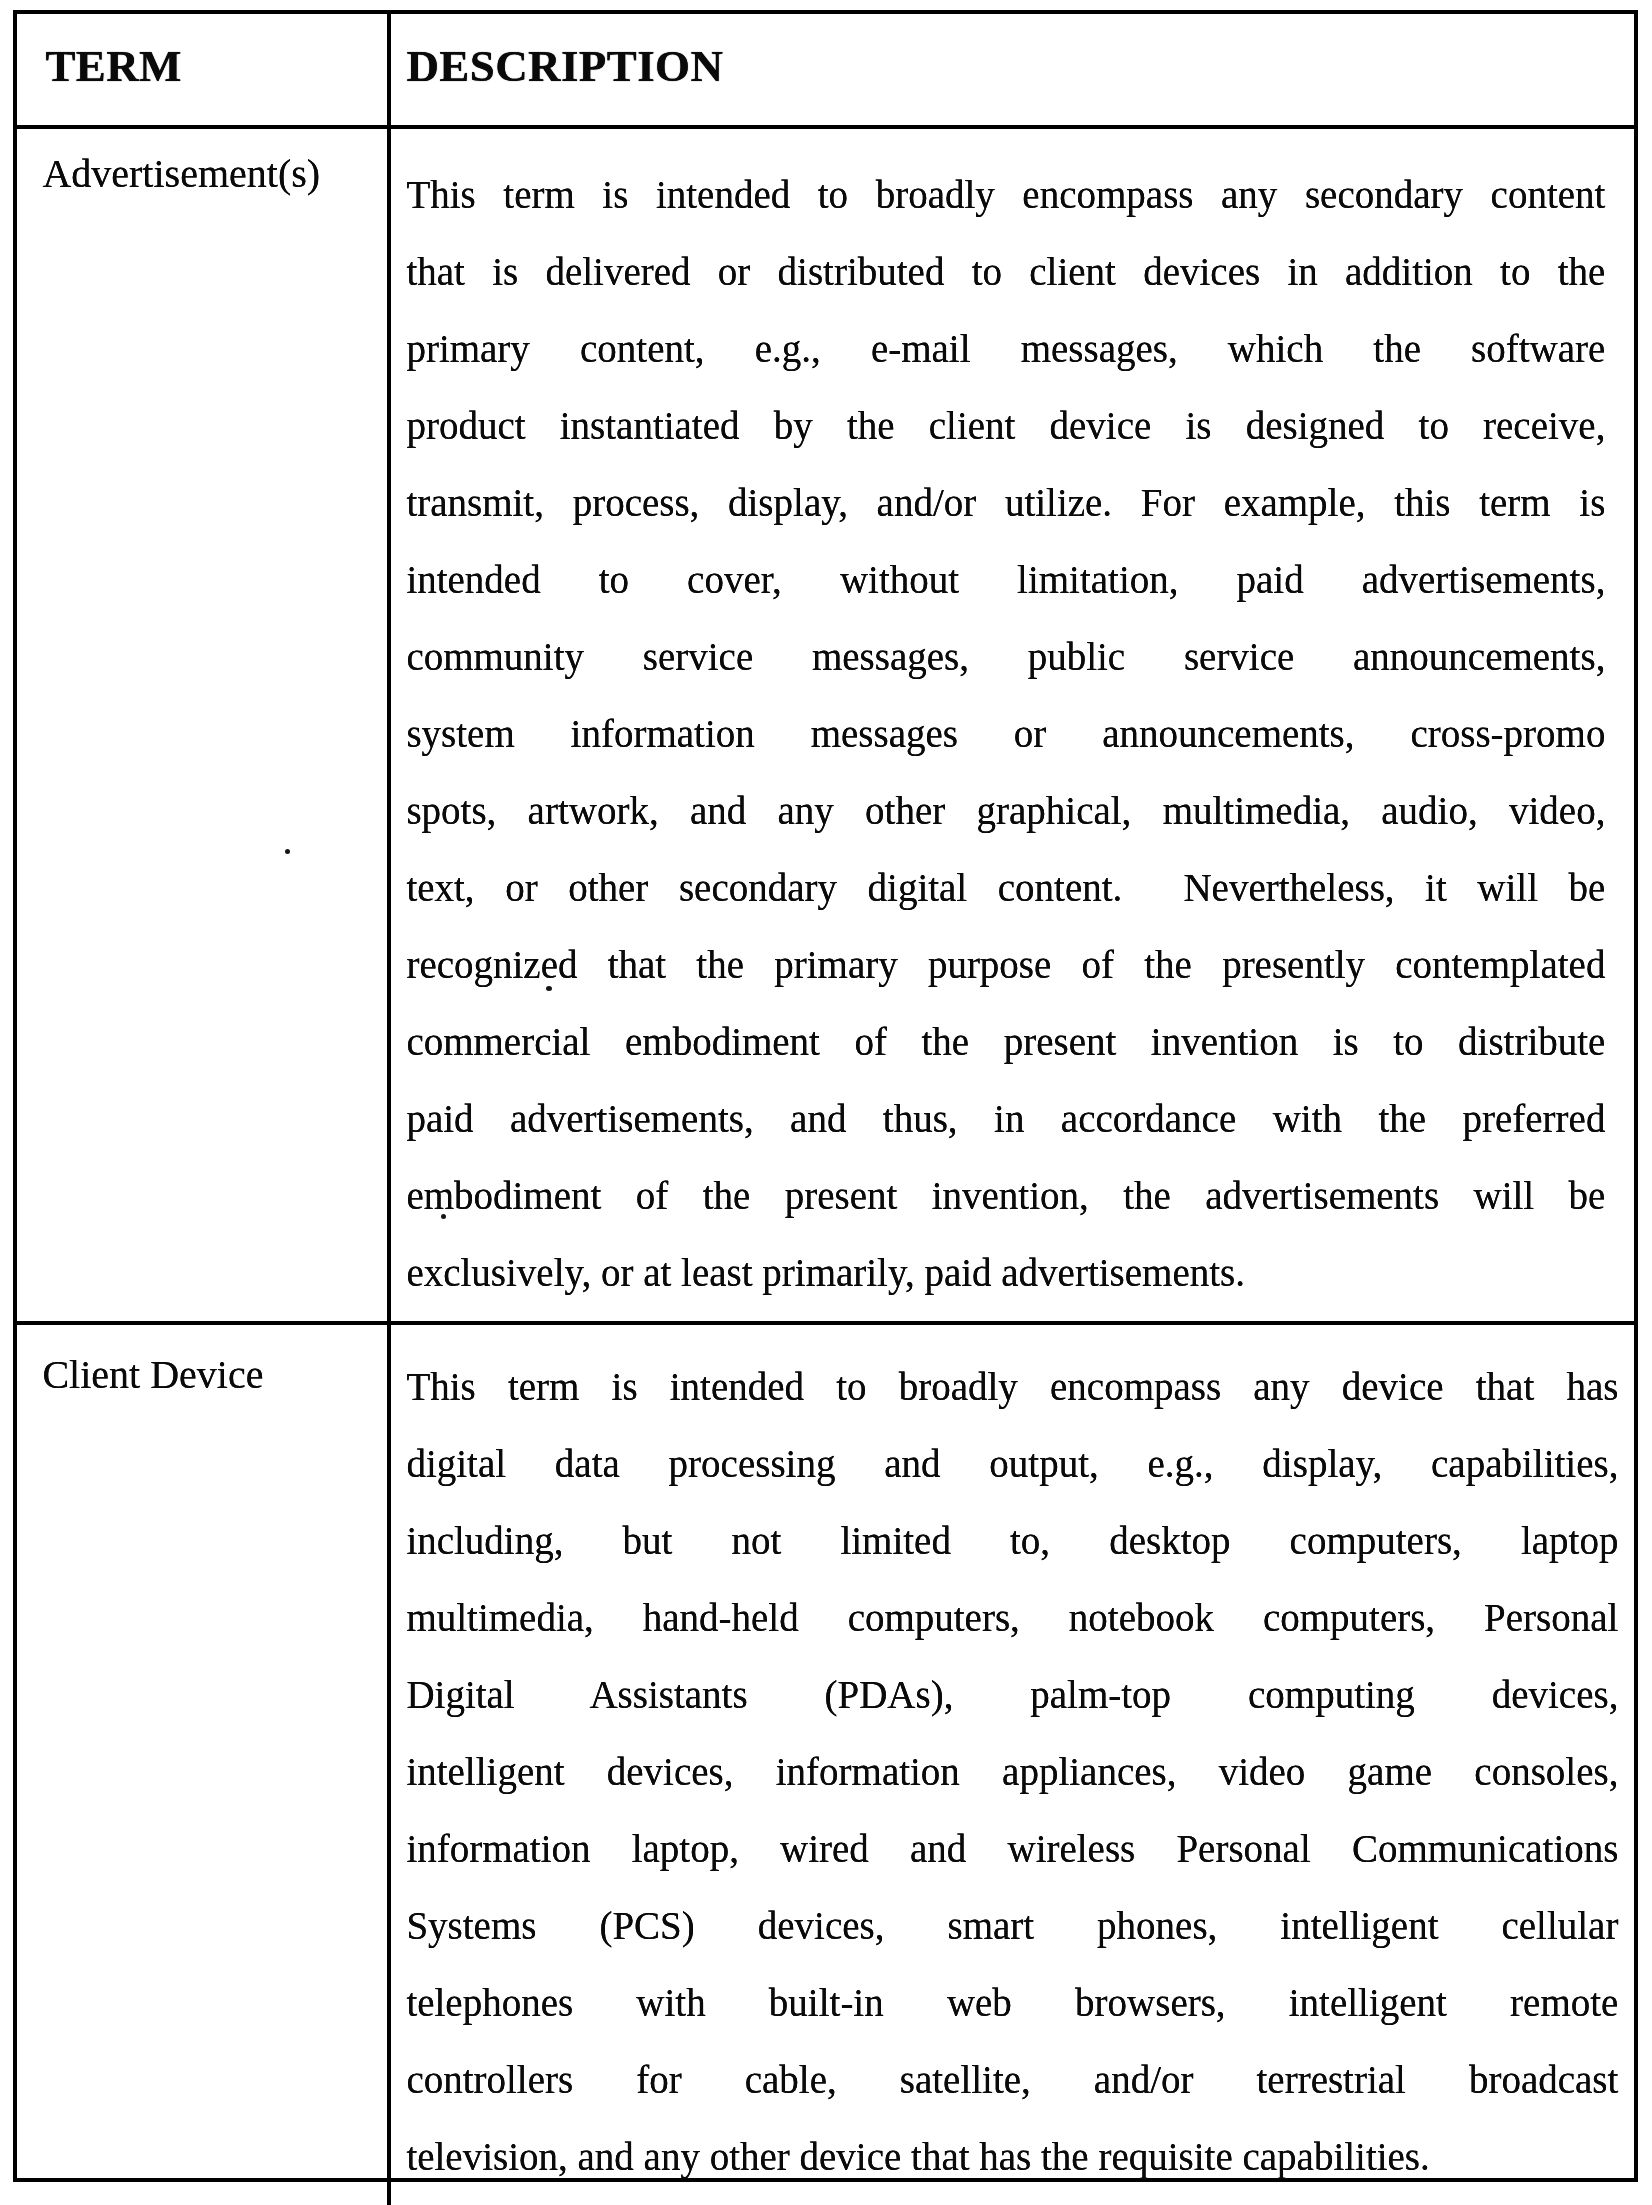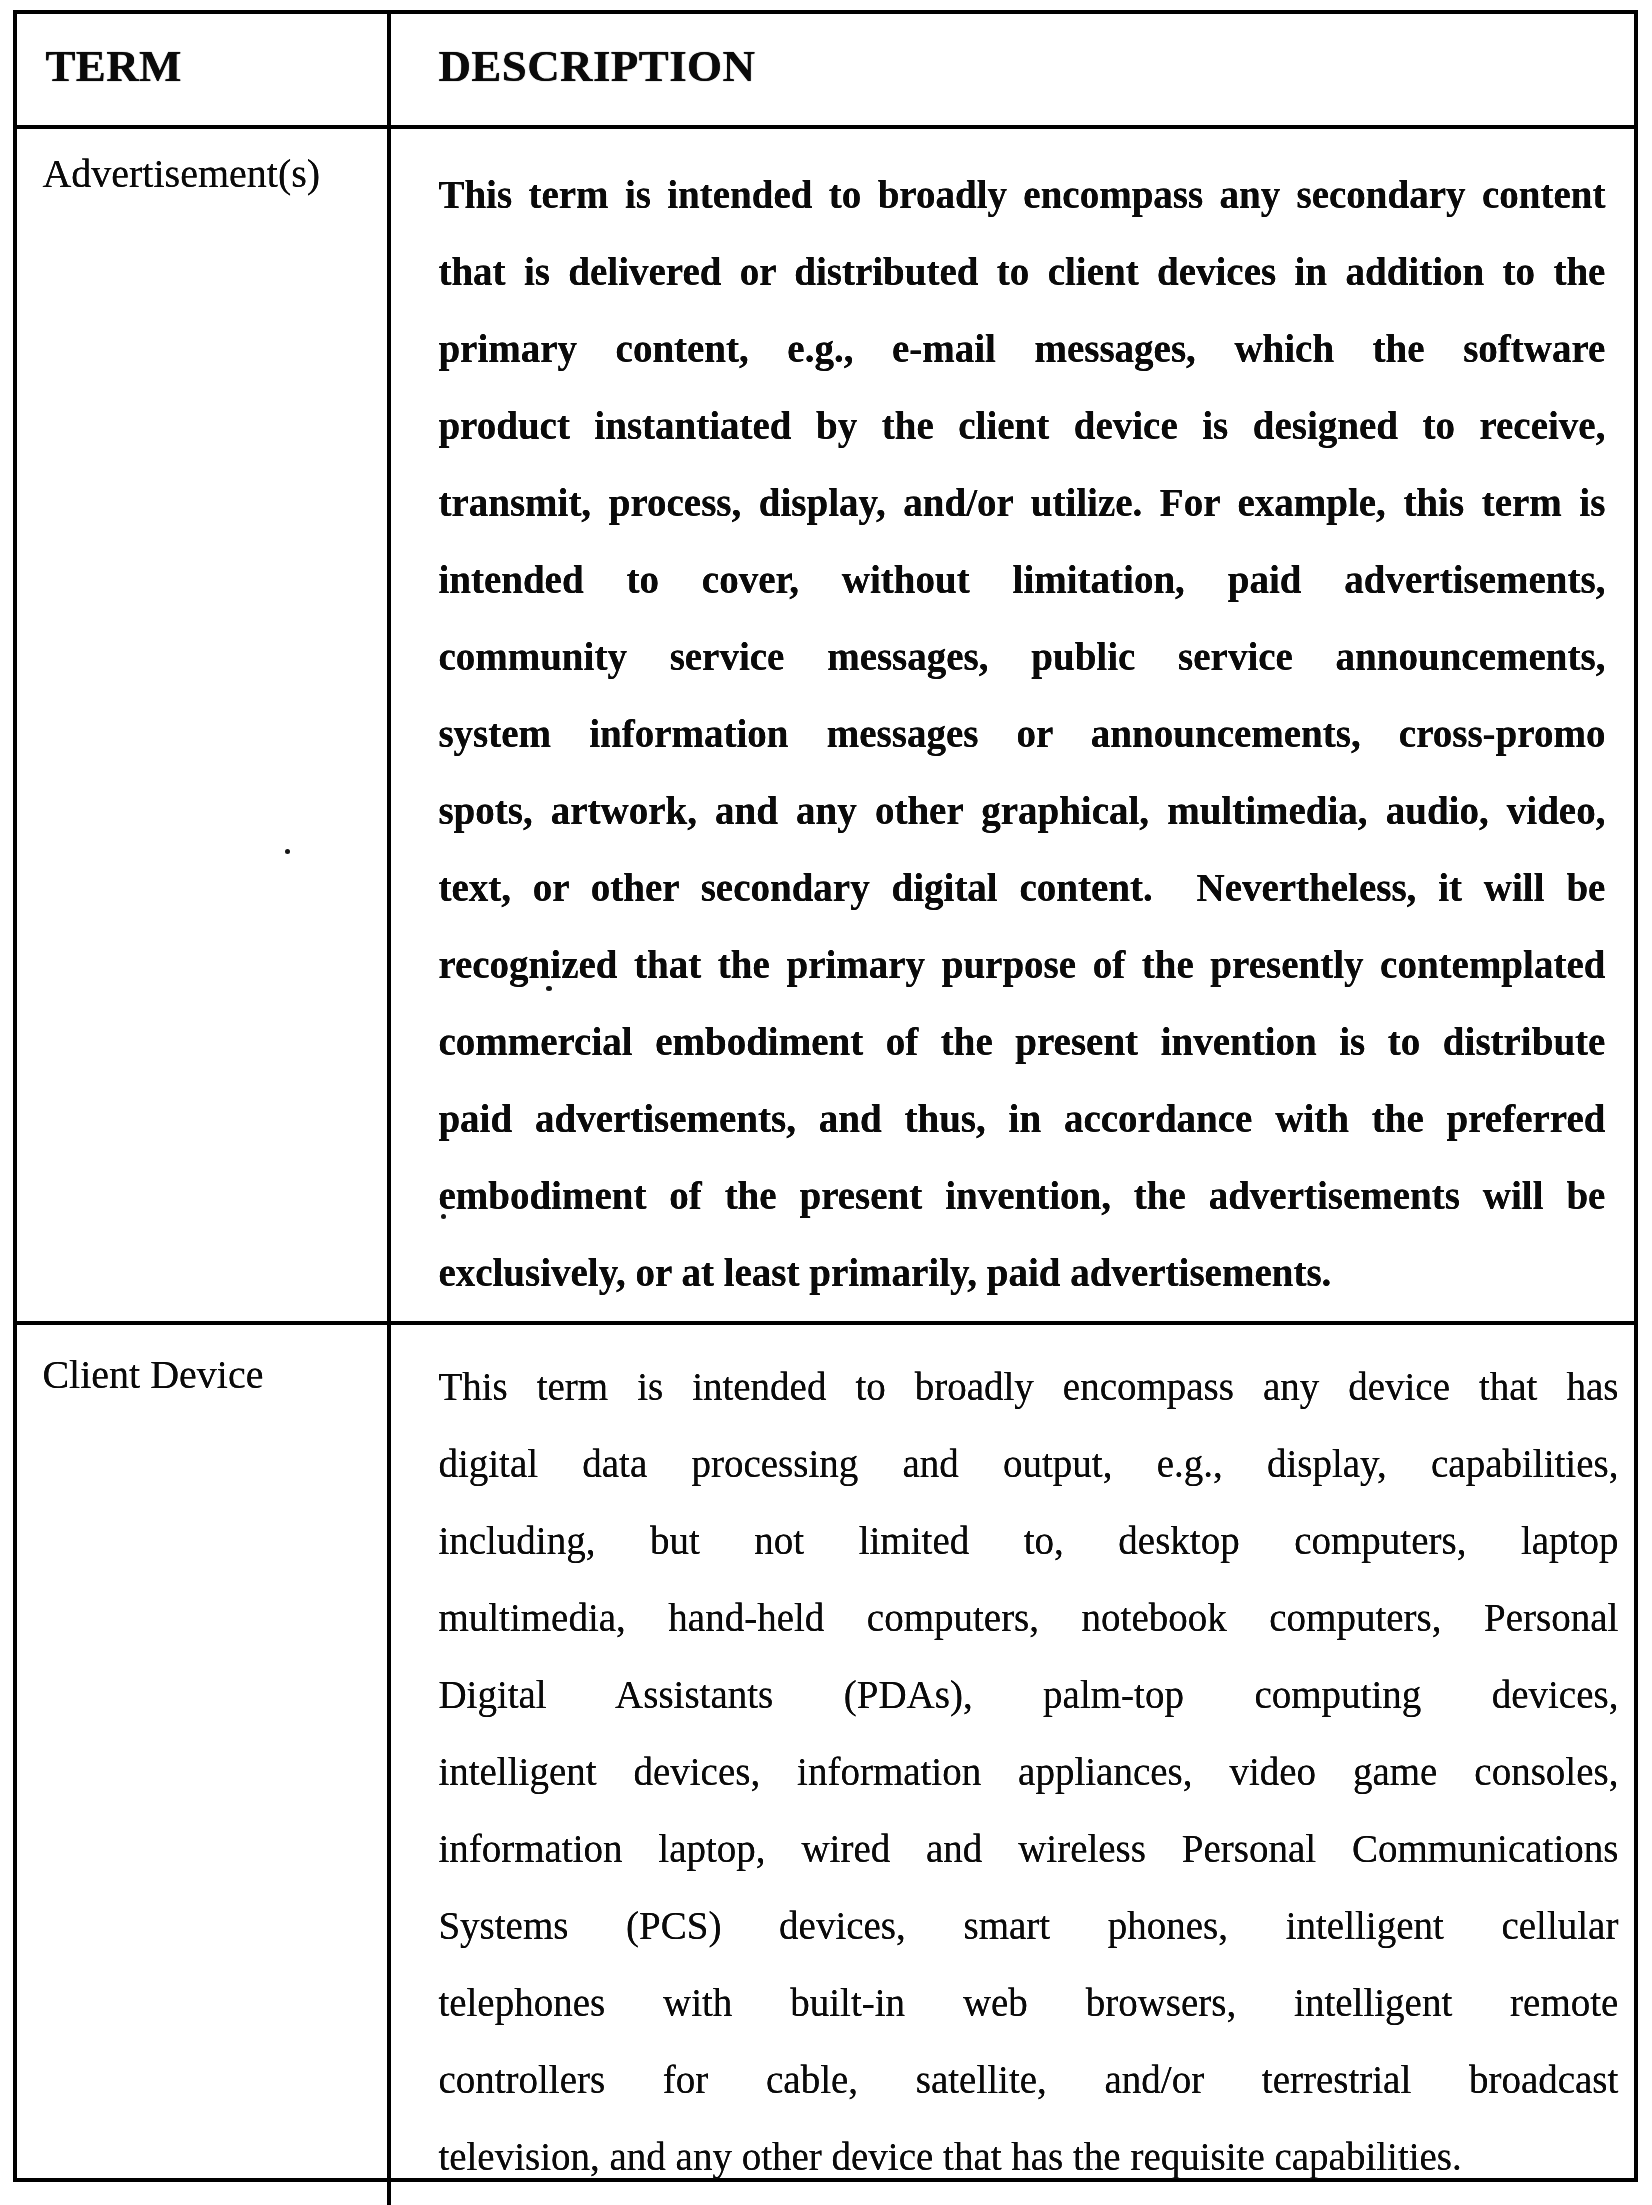--- a/index.html
+++ b/index.html
@@ -24,21 +24,20 @@
     height: 2164px;  
     border: 4.5px solid #000000;
     display: flex;
     flex-direction: column;
   }
   .trow {
     display: flex;
     flex-direction: row;
     box-sizing: border-box;
     flex: none;
-    gap: 32px;
   }
   .trow.bordered { border-bottom: 4.5px solid #000000; }
   .row-header { height: 115px; }
   .row-advertisements { height: 1196px; }
   .row-clientdevice { height: 976px; }
 
   .cell-term {
     box-sizing: border-box;
     width: 374px;
     flex: none;
@@ -65,21 +64,21 @@
   
   .row-advertisements .cell-term { padding: 23px 9px 0 25px; }
   .row-clientdevice  .cell-term { padding: 28px 9px 0 25px; }
   .term-label {
     font-size: 40px;
     line-height: 1.1;
     text-shadow: 0 0 0.5px #000;
   }
 
   
-  .row-advertisements .cell-desc { padding: 27px 29px 0 15px; font-weight: bold; }
+  .row-advertisements .cell-desc { padding: 27px 29px 0 15px; }
   .row-clientdevice  .cell-desc { padding: 23px 16px 0 15px; }
   .desc-lines { width: 100%; }
   .desc-lines .line {
     font-size: 39px;
     line-height: 77px;
     white-space: normal;
     text-align: justify;
     text-align-last: justify;
     text-shadow: 0 0 0.5px #000;
   }

